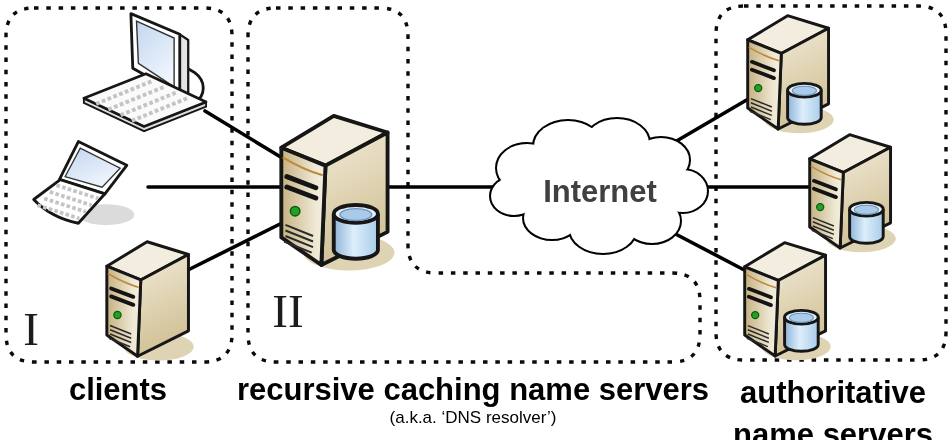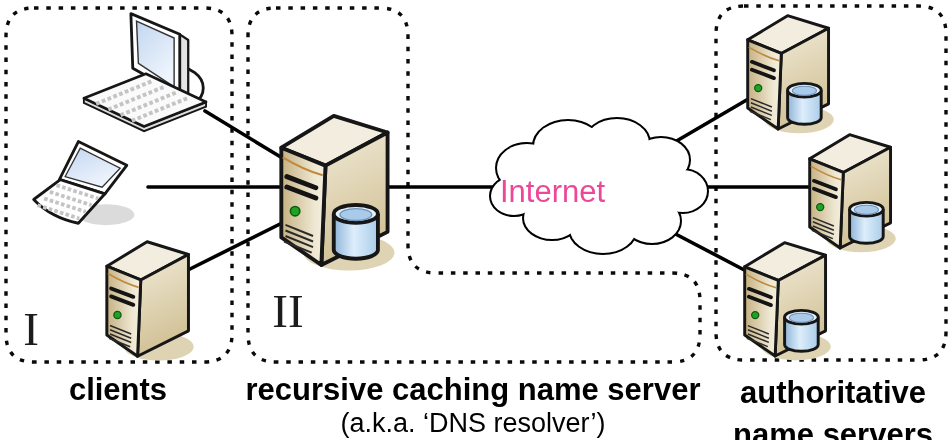--- a/index.html
+++ b/index.html
@@ -1,26 +1,26 @@
 <!DOCTYPE html>
 <html><head>
 <meta charset="utf-8">
 <style>
   html,body{margin:0;padding:0;background:#fff;}
   .stage{position:relative;width:950px;height:440px;background:#fff;overflow:hidden;
          font-family:"Liberation Sans",sans-serif;}
   .stage svg.scene{position:absolute;left:0;top:0;}
   .lbl{position:absolute;color:#000;text-align:center;font-weight:bold;font-size:31px;
        letter-spacing:0;}
-  .lbl.sub{font-weight:normal;font-size:27px;}
+  .lbl.sub{font-weight:normal;font-size:17px;}
   .lbl.nowrap{white-space:nowrap;}
   .lbl.wrap2{line-height:1.34;}
   .numeral{position:absolute;color:#1c1c1c;text-align:center;
            font-family:"Liberation Serif",serif;font-weight:normal;font-size:47px;line-height:1;}
-  .cloud-label{position:absolute;color:#ec4899;text-align:left;font-weight:normal;font-size:31px;}
+  .cloud-label{position:absolute;color:#404040;text-align:center;font-weight:bold;font-size:31px;}
 </style>
 </head>
 <body>
 
 <div class="stage">
 
   <svg class="scene" width="950" height="440" viewBox="0 0 950 440">
     <defs>
       <linearGradient id="frontGrad" x1="0" y1="0" x2="1" y2="0">
         <stop offset="0" stop-color="#c6b181"></stop>
@@ -142,17 +142,17 @@
       </g>
     </g>
   </svg>
 
   <div class="cloud-label" style="left:500px;top:174px;width:200px;">Internet</div>
 
   <div class="numeral" style="left:6px;top:306px;width:50px;">I</div>
   <div class="numeral" style="left:258px;top:288px;width:60px;">II</div>
 
   <div class="lbl nowrap" style="left:18px;top:372px;width:200px;">clients</div>
-  <div class="lbl nowrap" style="left:173px;top:372px;width:600px;">recursive caching name server</div>
+  <div class="lbl nowrap" style="left:173px;top:372px;width:600px;">recursive caching name servers</div>
   <div class="lbl sub nowrap" style="left:173px;top:408px;width:600px;">(a.k.a. ‘DNS resolver’)</div>
   <div class="lbl wrap2" style="left:723px;top:372px;width:220px;">authoritative name servers</div>
 
 </div>
 
 </body></html>

